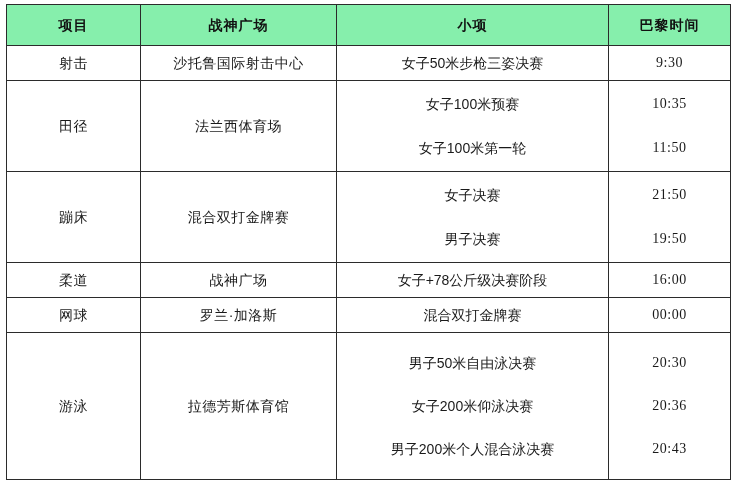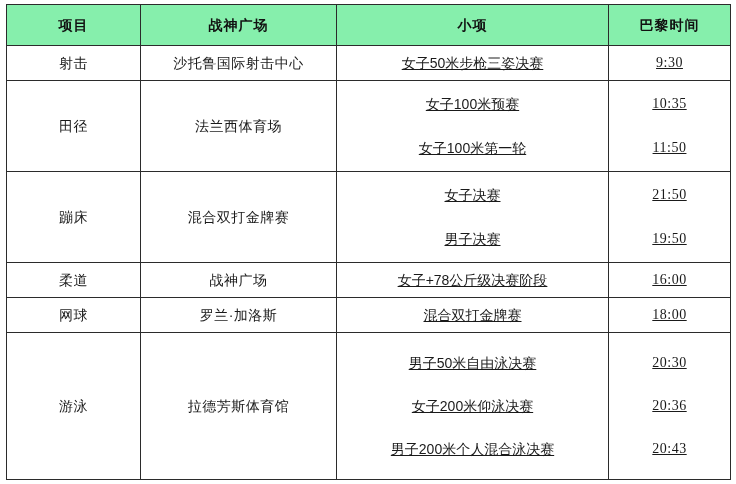--- a/index.html
+++ b/index.html
@@ -49,21 +49,20 @@
   col.c-event   { width: 272px; }
   col.c-time    { width: 122px; }
 
   td.sport, td.venue {
     font-size: 14.5px;
     letter-spacing: 0.5px;
     margin-top: 26px;
   }
   td.event, td.time {
     font-size: 13.5px;
-    text-decoration: underline;
   }
   td.time {
     letter-spacing: 0.5px;
     font-family: "Liberation Serif", serif;
     font-size: 14px;
   }
   .line {
     display: block;
     white-space: nowrap;
   }
@@ -135,21 +134,21 @@
             <span class="line">16:00</span>
           </td>
         </tr>
         <tr>
           <td class="sport">网球</td>
           <td class="venue">罗兰·加洛斯</td>
           <td class="event">
             <span class="line">混合双打金牌赛</span>
           </td>
           <td class="time">
-            <span class="line">18:00</span>
+            <span class="line">00:00</span>
           </td>
         </tr>
         <tr>
           <td class="sport">游泳</td>
           <td class="venue">拉德芳斯体育馆</td>
           <td class="event">
             <span class="line">男子50米自由泳决赛</span>
             <span class="line">女子200米仰泳决赛</span>
             <span class="line">男子200米个人混合泳决赛</span>
           </td>

